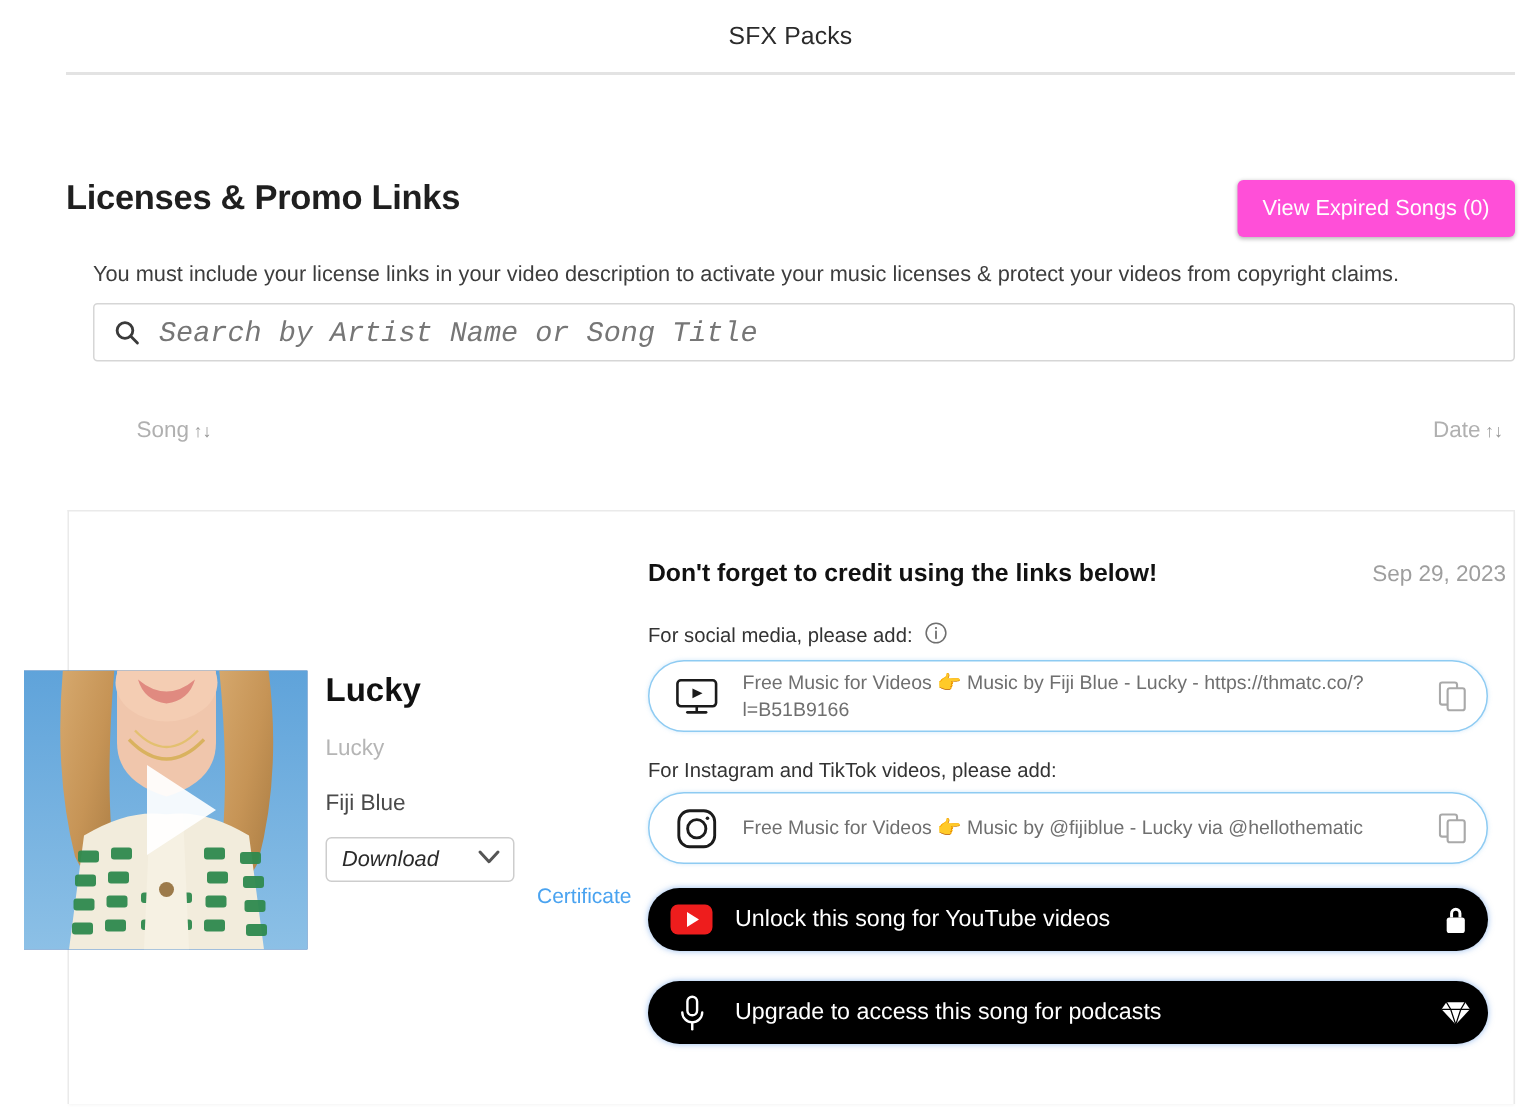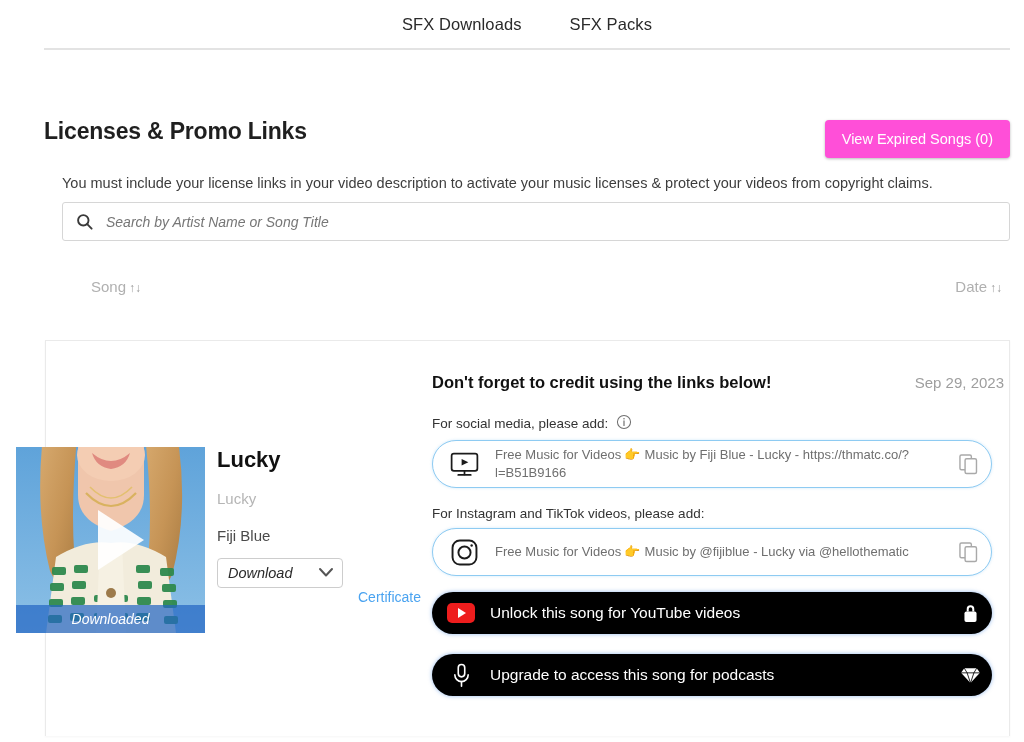--- a/index.html
+++ b/index.html
@@ -57,23 +57,23 @@
 
   
   .search-box {
     position: absolute; left: 62px; top: 202px; width: 948px; height: 39px;
     border: 1px solid #d6d6d6; border-radius: 3px;
     display: flex; align-items: center; background: #fff;
   }
   .search-icon { margin-left: 12px; display:flex; align-items:center; }
   .search-input {
     flex: 1; border: none; outline: none; background: transparent;
-    font-size: 14px; font-style: italic; color: #15803d;
+    font-size: 19px; font-style: italic; color: #15803d;
     padding-left: 12px;
-    font-family: Liberation Sans, sans-serif;
+    font-family: Liberation Mono, monospace;
   }
   .search-input::placeholder { color: #767676; font-style: italic; opacity: 1; }
 
   
   .sort-row {
     position: absolute; left: 44px; top: 278px; width: 966px; height: 26px;
   }
   .sort-song { position: absolute; left: 0; top: 0; font-size: 15px; color: #b0b0b0; margin-left: 47px; }
   .sort-date { position: absolute; right: 8px; top: 0; font-size: 15px; color: #b0b0b0; }
   .sort-arrows { font-size: 12px; margin-left: 3px; color:#9a9a9a; }
@@ -197,21 +197,20 @@
     border-top:5px solid transparent;border-bottom:5px solid transparent;
     margin-left:2px;
   }
 </style>
 </head>
 <body>
 
 <div class="page">
 
   <div class="tabbar">
-    <div class="tab">SFX Downloads</div>
     <div class="tab">SFX Packs</div>
   </div>
 
   <div class="title-row">
     <div class="page-title">Licenses &amp; Promo Links</div>
     <button class="expired-btn">View Expired Songs (0)</button>
   </div>
 
   <div class="subtitle">You must include your license links in your video description to activate your music licenses &amp; protect your videos from copyright claims.</div>
 
@@ -285,21 +284,20 @@
             <rect x="100" y="148" width="12" height="7" rx="2"></rect>
           <rect x="78" y="166" width="12" height="7" rx="2"></rect>
             <rect x="100" y="166" width="12" height="7" rx="2"></rect>
         </g>
 
         <path d="M84 96 L80 186 H110 L106 96 Z" fill="#f6f1e3"></path>
         <circle cx="95" cy="146" r="5" fill="#9c7a4a"></circle>
       </g>
     </svg>
     <div class="play-tri"></div>
-    <div class="downloaded-band">Downloaded</div>
   </div>
 
   <div class="song-title">Lucky</div>
   <div class="song-sub">Lucky</div>
   <div class="song-artist">Fiji Blue</div>
 
   <div class="dl-select">
     <span class="lbl">Download</span>
     <span class="chev">
       <svg width="16" height="11" viewBox="0 0 16 11" fill="none" stroke="#555" stroke-width="2" stroke-linecap="round" stroke-linejoin="round">

